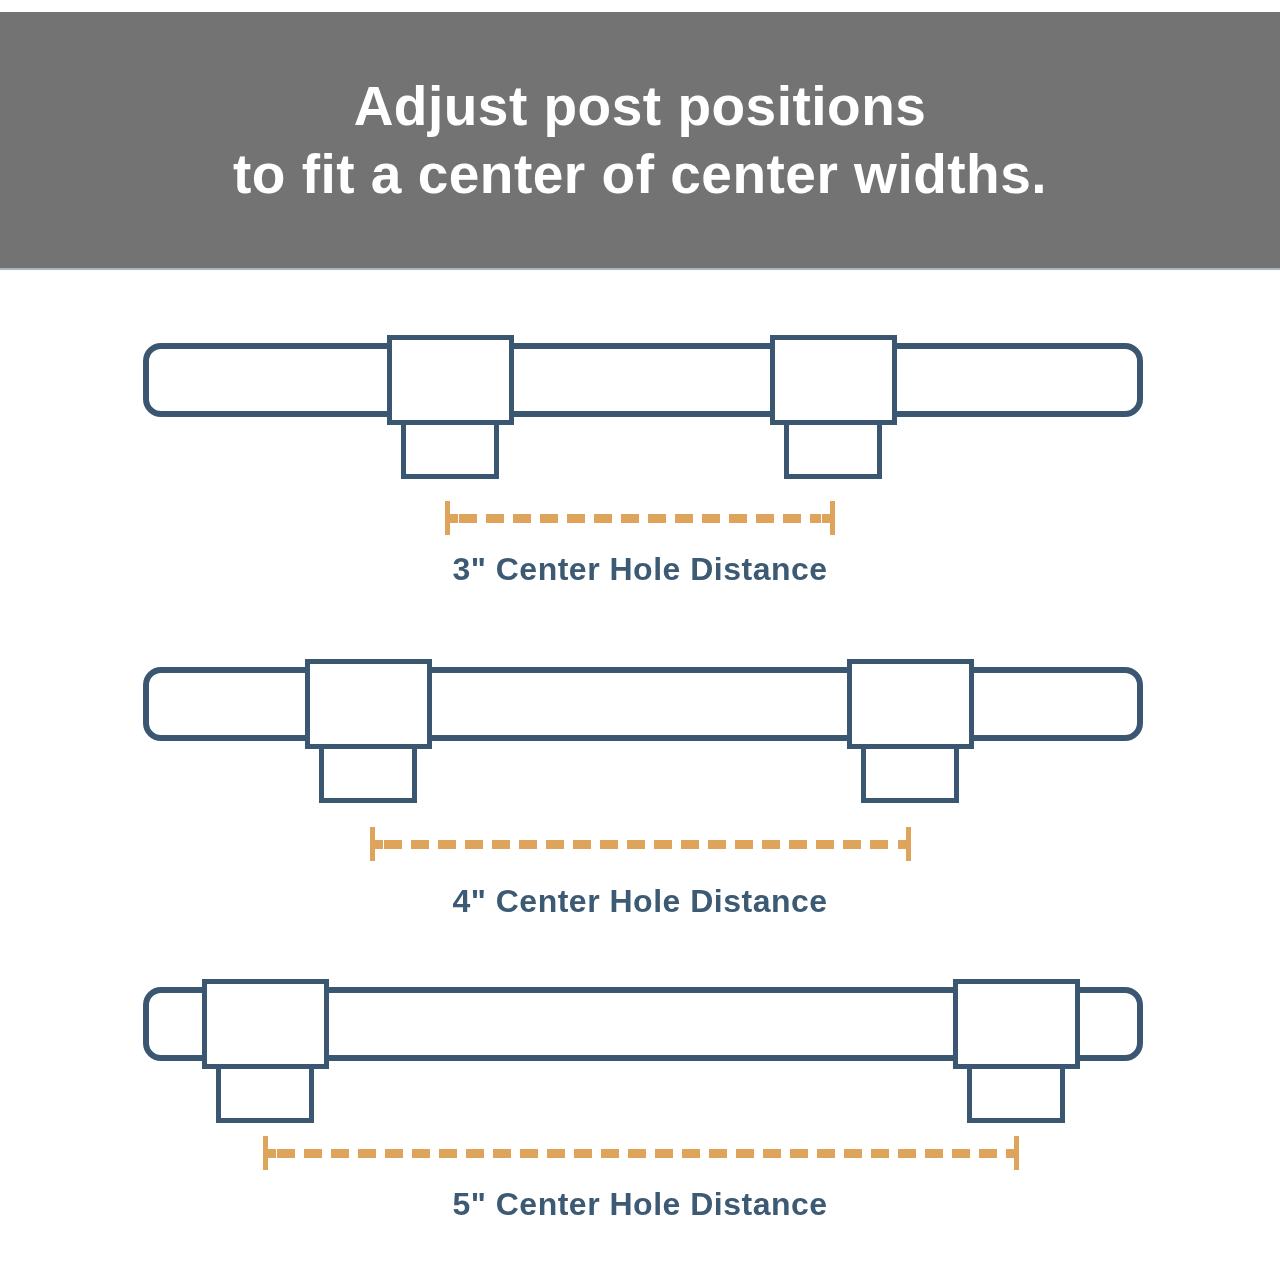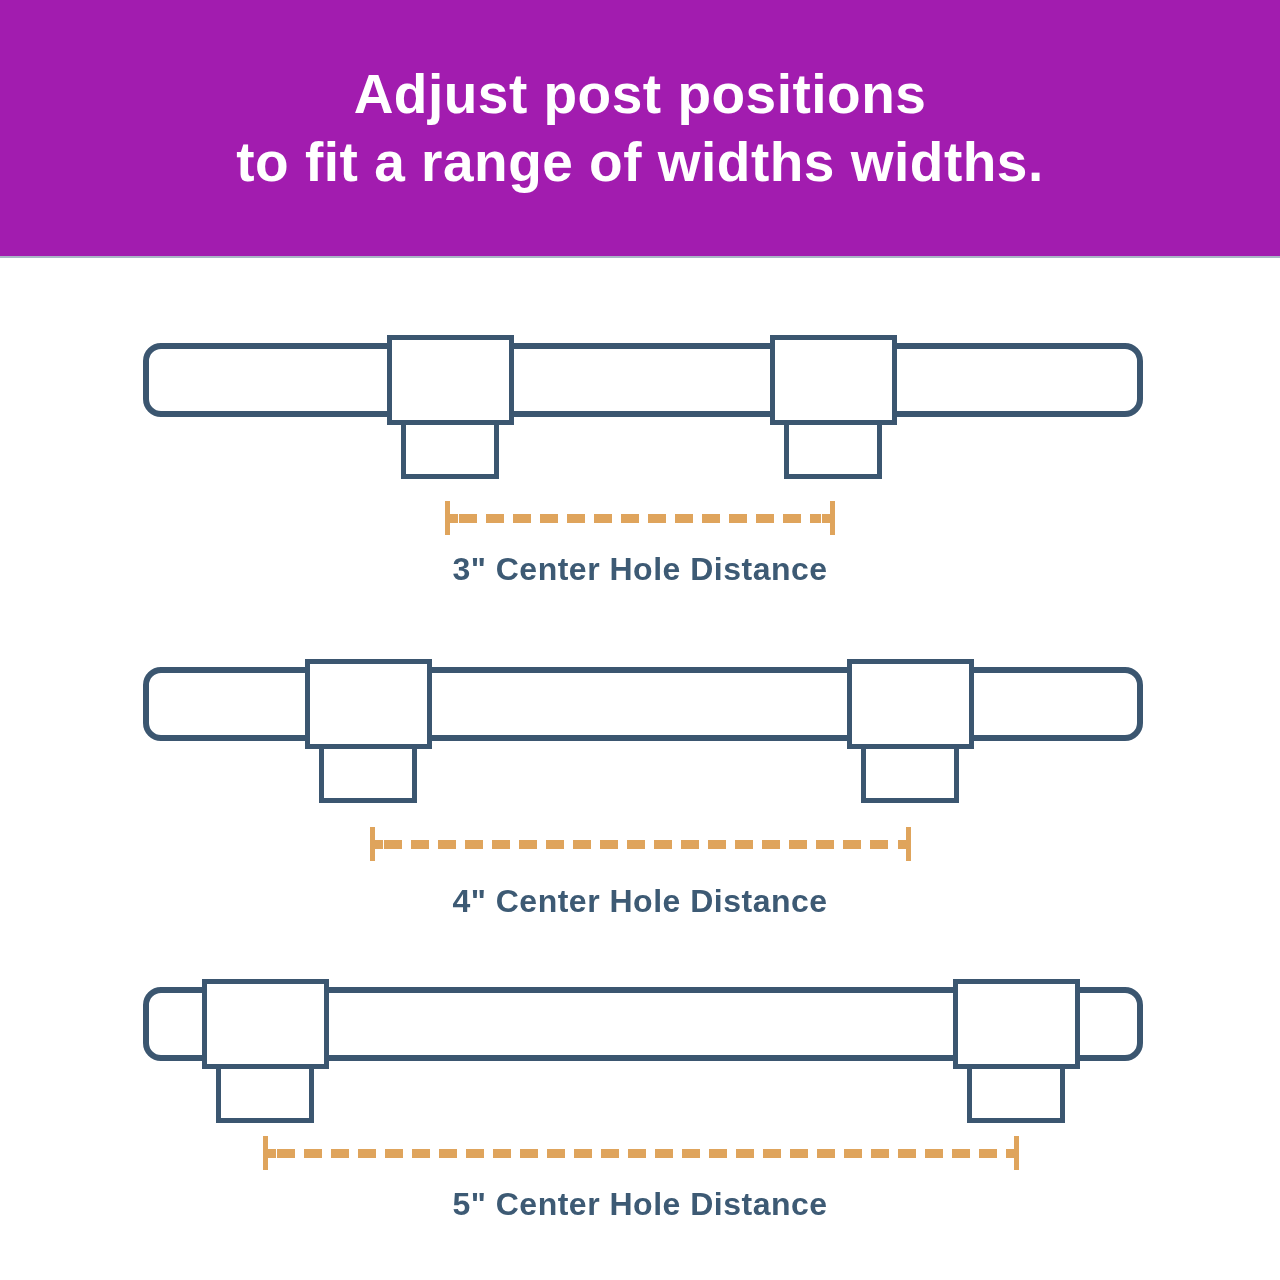--- a/index.html
+++ b/index.html
@@ -12,24 +12,24 @@
     position: relative;
     width: 1280px;
     height: 1280px;
     background: #ffffff;
     overflow: hidden;
   }
 
   
   .header-banner {
     position: absolute;
-    left: 0; top: 0;
+    left: 0; top: 12px;
     width: 1280px;
     height: 256px;
-    background: #a21caf;
+    background: #737373;
     border-bottom: 2px solid #A9B6C6;
     display: flex;
     flex-direction: column;
     justify-content: center;
     align-items: center;
   }
   .header-line {
     color: #FFFFFF;
     font-size: 55px;
     font-weight: 700;
@@ -141,21 +141,21 @@
   .h3 .dim-line  { left: 263px; top: 1136px; width: 756px; }
   .h3 .dim-label { top: 1186px; }
 </style>
 </head>
 <body>
 
 <div id="canvas">
 
   <div class="header-banner">
     <div class="header-line">Adjust post positions</div>
-    <div class="header-line">to fit a range of widths widths.</div>
+    <div class="header-line">to fit a center of center widths.</div>
   </div>
 
   <div class="handle-figure h1">
     <div class="bar"></div>
     <div class="post-base left"></div>
     <div class="post-base right"></div>
     <div class="post-square left"></div>
     <div class="post-square right"></div>
     <div class="dim-line">
       <div class="dim-tick left"></div>

